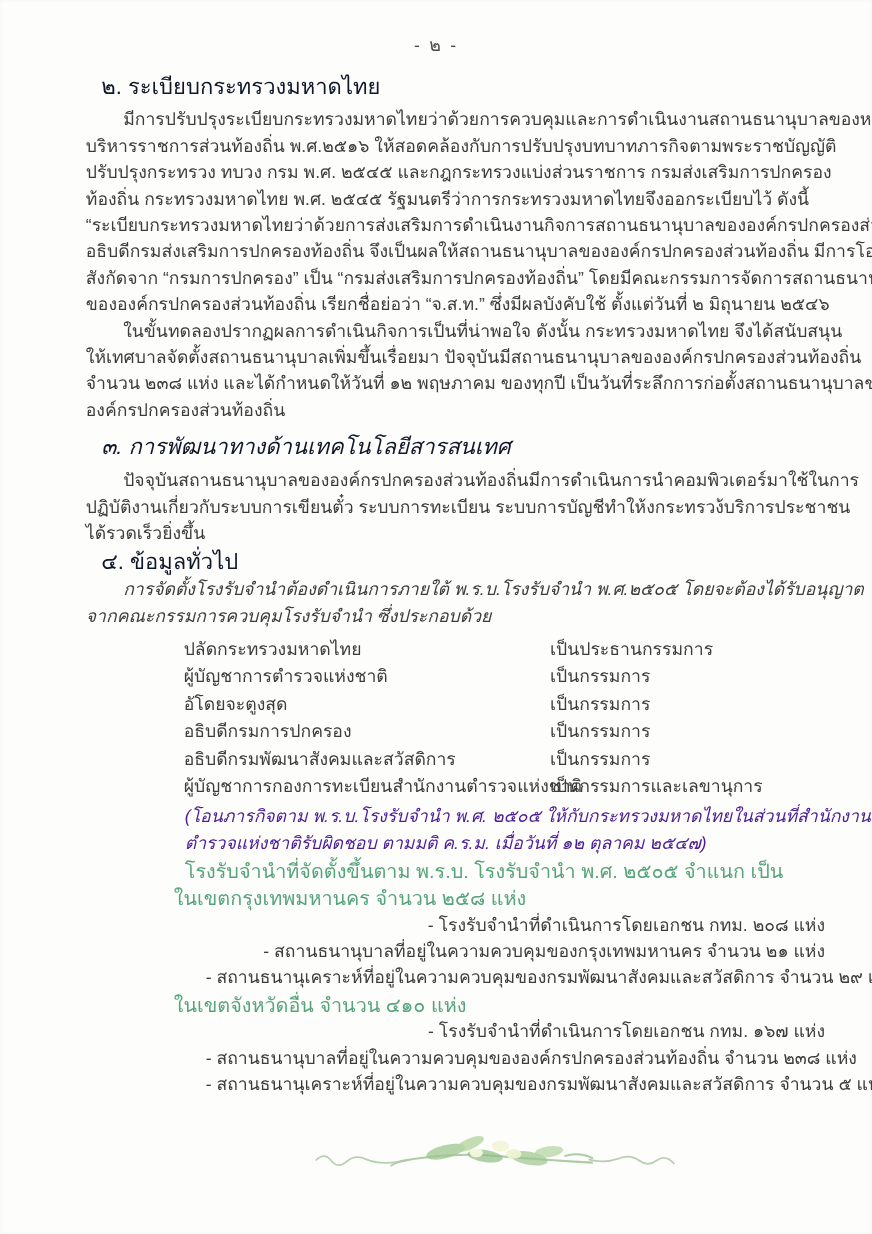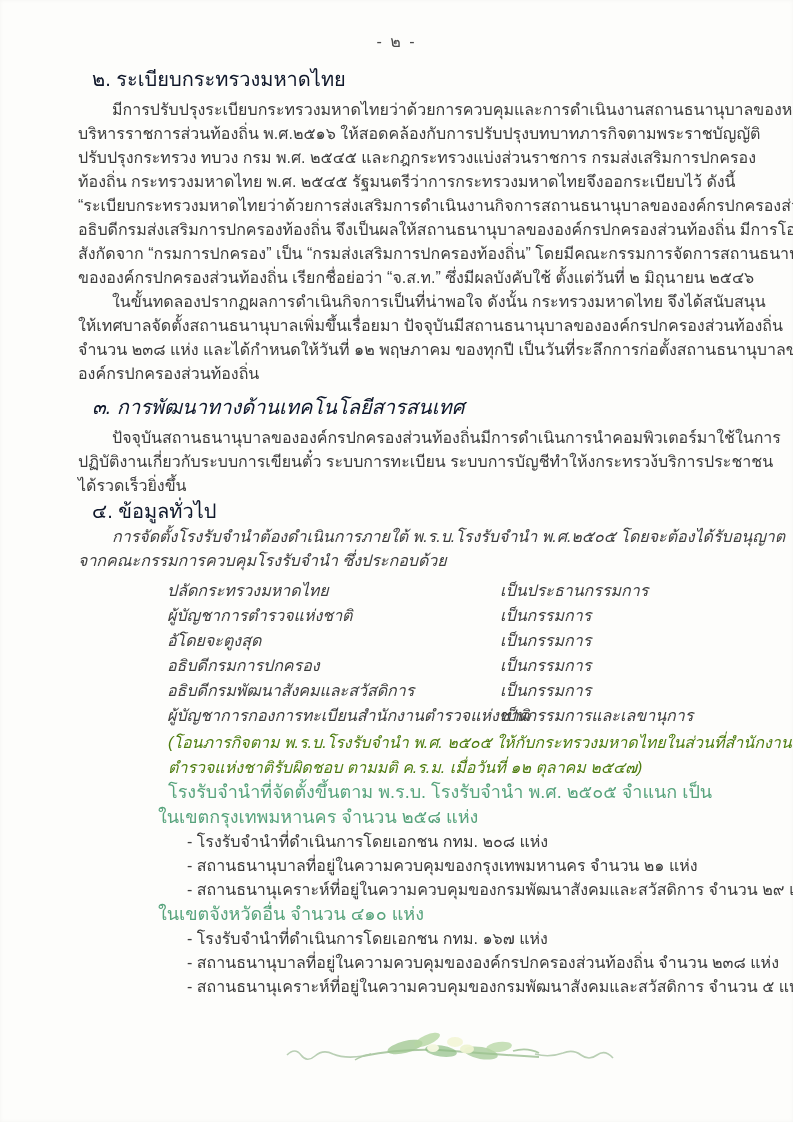--- a/index.html
+++ b/index.html
@@ -37,46 +37,46 @@
   .sec-heading.h4{margin-top:0;}
   .para{margin:0;}
   .para.mt{margin-top:6px;}
   .para.mt5{margin-top:1px;font-style:italic;}
   .bodyline{
     font-size:16px;
     line-height:24px;
     white-space:nowrap;
   }
   .indent{padding-left:34px;}
-  .committee{margin:5px 0 0 89px;font-style:italic;}
+  .committee{margin:5px 0 0 89px;}
   .committee-row{
     display:grid;
     grid-template-columns:333px auto;
     font-size:16px;
     line-height:25px;
     white-space:nowrap;
   }
   .note{margin:2px 0 0 90px;}
   .noteline{
     font-style:italic;
     font-size:16px;
     line-height:25px;
-    color:#4d7c0f;
+    color:#4c1d95;
     white-space:nowrap;
   }
   .green-line{
     color:#57a37c;
     font-size:18px;
     line-height:25px;
     white-space:nowrap;
   }
   .classif-intro{margin-left:90px;}
   .group-header{margin-left:80px;}
   .group-items{margin:0 0 0 109px;}
-  .group-items .bodyline{line-height:24px;}
+  .group-items .bodyline{line-height:24px;text-align:right;}
   .ornament{
     position:absolute;
     left:285px; top:1025px;
     width:330px; height:44px;
   }
 </style>
 </head>
 <body>
 
 <div class="page">

